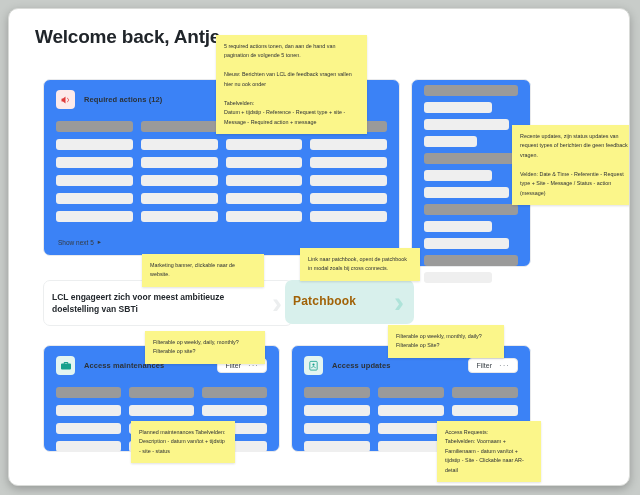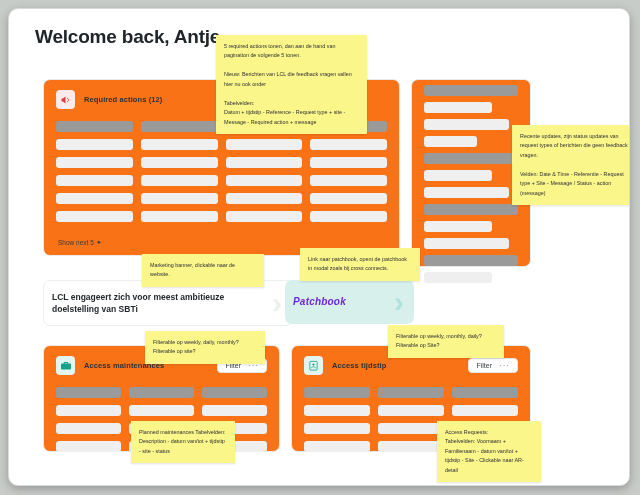--- a/index.html
+++ b/index.html
@@ -19,21 +19,21 @@
 
   
   .greeting{
     position:absolute;left:26px;top:16px;width:240px;
     font-size:19px;line-height:1.28;font-weight:bold;color:#20252a;
     letter-spacing:-.2px;
   }
 
   
   .card{
-    position:absolute;background:#f97316;border:1px solid #e9eaec;
+    position:absolute;background:#3b82f6;border:1px solid #e9eaec;
     border-radius:7px;
   }
   .card-head{display:flex;align-items:center;gap:9px;padding:10px 12px 6px 12px;}
   .card-title{font-size:7.5px;font-weight:bold;color:#2c3238;letter-spacing:.1px;}
   .ico{
     width:19px;height:19px;border-radius:4px;display:flex;
     align-items:center;justify-content:center;flex:0 0 auto;
   }
   .ico.red{background:#fdeaea;}
   .ico.teal{background:#e3f5f1;}
@@ -59,21 +59,21 @@
   .banner{
     position:absolute;border-radius:7px;display:flex;align-items:center;
     padding:0 8px;overflow:hidden;
   }
   .banner.white{background:#fff;border:1px solid #eceeef;}
   .banner.teal{background:#d8f0ec;}
   .banner-txt{
     font-size:8.5px;font-weight:bold;color:#23282d;line-height:1.45;
     max-width:78%;
   }
-  .banner.teal .banner-txt{font-size:10px;color:#6d28d9;letter-spacing:.2px;font-style:italic;}
+  .banner.teal .banner-txt{font-size:12px;color:#a16207;letter-spacing:.2px;}
   .chev{
     position:absolute;right:10px;top:50%;transform:translateY(-50%);
     font-size:26px;font-weight:bold;line-height:1;
   }
   .chev.grey{color:#eceeef;font-size:30px;}
   .chev.light{color:#aee3d9;font-size:30px;}
 
   
   .note{
     position:absolute;background:#fbf68a;color:#2e3135;
@@ -207,21 +207,21 @@
 
   <div class="card" style="left:282px;top:336px;width:238px;height:105px;">
     <div class="card-head">
       <span class="ico teal">
         <svg width="11" height="11" viewBox="0 0 24 24" fill="none" stroke="#17a08c" stroke-width="1.8">
           <rect x="4" y="3" width="16" height="19" rx="2"></rect>
           <circle cx="12" cy="10" r="2.4" fill="#17a08c" stroke="none"></circle>
           <path d="M8 17c.8-1.8 2.3-2.6 4-2.6s3.2.8 4 2.6" stroke-linecap="round"></path>
         </svg>
       </span>
-      <span class="card-title">Access tijdstip</span>
+      <span class="card-title">Access updates</span>
       <span class="filter-btn">
         <span>Filter</span>
         <span class="dots">···</span>
       </span>
     </div>
     <div class="grid4" style="margin-top:6px;">
       <div class="gcol">
         <div class="sk dark"></div>
         <div class="sk"></div>
         <div class="sk"></div>

